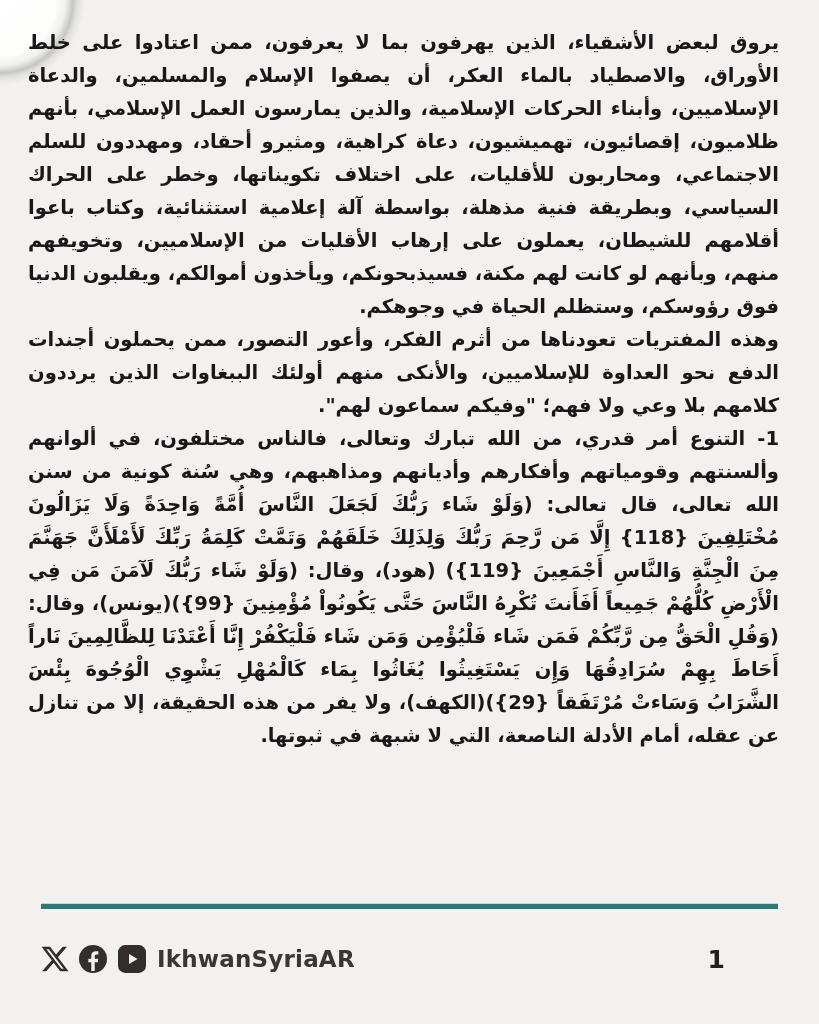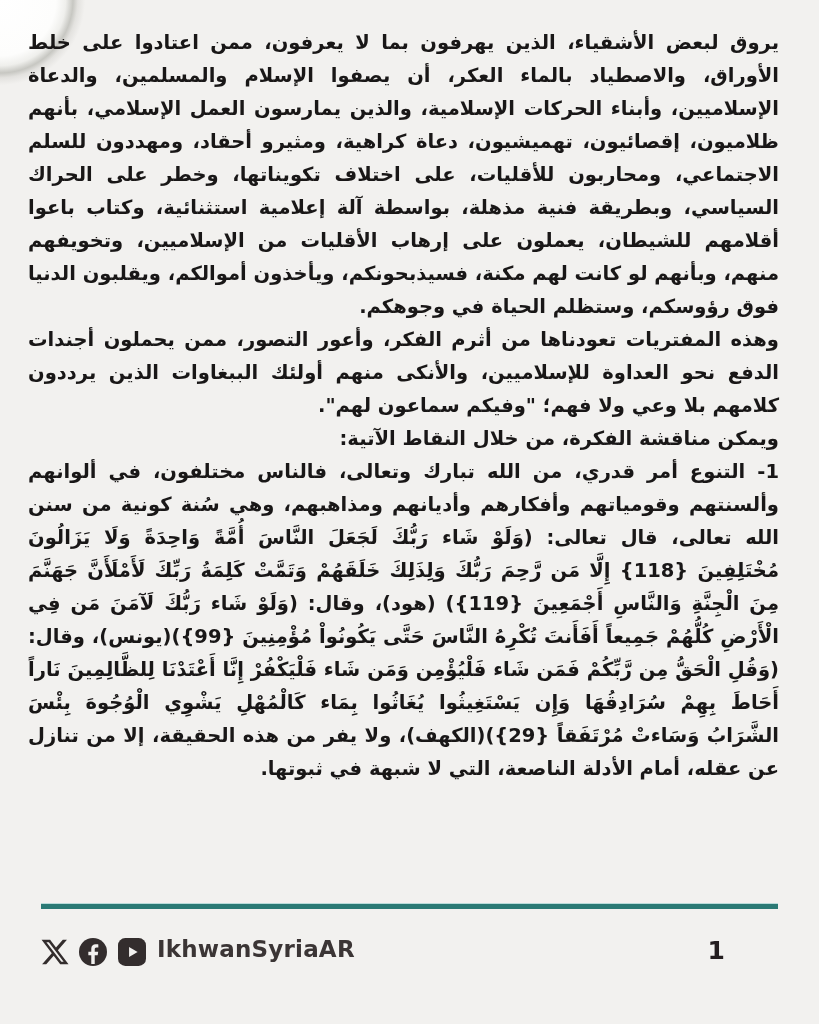--- a/index.html
+++ b/index.html
@@ -50,21 +50,21 @@
     height: 6px;
     background: linear-gradient(#b9dcda 0 1px, #2b7a75 1px);
   }
   .footer {
     position: absolute;
     top: 936px;
     right: 40px;
     left: 40px;
     height: 46px;
     display: flex;
-    align-items: flex-start;
+    align-items: center;
     direction: ltr;
   }
   .social {
     display: flex;
     align-items: center;
     gap: 7px;
   }
   .social svg { display: block; }
   .handle {
     margin-left: 9px;
@@ -84,21 +84,20 @@
 </head>
 <body>
 
 <div class="page">
 
   <div class="curl"></div>
 
   <div class="content">
     <p>يروق لبعض الأشقياء، الذين يهرفون بما لا يعرفون، ممن اعتادوا على خلط الأوراق، والاصطياد بالماء العكر، أن يصفوا الإسلام والمسلمين، والدعاة الإسلاميين، وأبناء الحركات الإسلامية، والذين يمارسون العمل الإسلامي، بأنهم ظلاميون، إقصائيون، تهميشيون، دعاة كراهية، ومثيرو أحقاد، ومهددون للسلم الاجتماعي، ومحاربون للأقليات، على اختلاف تكويناتها، وخطر على الحراك السياسي، وبطريقة فنية مذهلة، بواسطة آلة إعلامية استثنائية، وكتاب باعوا أقلامهم للشيطان، يعملون على إرهاب الأقليات من الإسلاميين، وتخويفهم منهم، وبأنهم لو كانت لهم مكنة، فسيذبحونكم، ويأخذون أموالكم، ويقلبون الدنيا فوق رؤوسكم، وستظلم الحياة في وجوهكم.</p>
     <p class="gap">وهذه المفتريات تعودناها من أثرم الفكر، وأعور التصور، ممن يحملون أجندات الدفع نحو العداوة للإسلاميين، والأنكى منهم أولئك الببغاوات الذين يرددون كلامهم بلا وعي ولا فهم؛ "وفيكم سماعون لهم".</p>
-    <p class="gap">ويمكن مناقشة الفكرة، من خلال النقاط الآتية:</p>
     <p>1- التنوع أمر قدري، من الله تبارك وتعالى، فالناس مختلفون، في ألوانهم وألسنتهم وقومياتهم وأفكارهم وأديانهم ومذاهبهم، وهي سُنة كونية من سنن الله تعالى، قال تعالى: (وَلَوْ شَاء رَبُّكَ لَجَعَلَ النَّاسَ أُمَّةً وَاحِدَةً وَلَا يَزَالُونَ مُخْتَلِفِينَ {118} إِلَّا مَن رَّحِمَ رَبُّكَ وَلِذَلِكَ خَلَقَهُمْ وَتَمَّتْ كَلِمَةُ رَبِّكَ لَأَمْلَأَنَّ جَهَنَّمَ مِنَ الْجِنَّةِ وَالنَّاسِ أَجْمَعِينَ {119}) (هود)، وقال: (وَلَوْ شَاء رَبُّكَ لَآمَنَ مَن فِي الْأَرْضِ كُلُّهُمْ جَمِيعاً أَفَأَنتَ تُكْرِهُ النَّاسَ حَتَّى يَكُونُواْ مُؤْمِنِينَ {99})(يونس)، وقال: (وَقُلِ الْحَقُّ مِن رَّبِّكُمْ فَمَن شَاء فَلْيُؤْمِن وَمَن شَاء فَلْيَكْفُرْ إِنَّا أَعْتَدْنَا لِلظَّالِمِينَ نَاراً أَحَاطَ بِهِمْ سُرَادِقُهَا وَإِن يَسْتَغِيثُوا يُغَاثُوا بِمَاء كَالْمُهْلِ يَشْوِي الْوُجُوهَ بِئْسَ الشَّرَابُ وَسَاءتْ مُرْتَفَقاً {29})(الكهف)، ولا يفر من هذه الحقيقة، إلا من تنازل عن عقله، أمام الأدلة الناصعة، التي لا شبهة في ثبوتها.</p>
   </div>
 
   <div class="divider"></div>
 
   <div class="footer">
     <div class="social">
       <span>
         <svg width="30" height="30" viewBox="0 0 24 24">
           <path fill="#332d2d" d="M18.244 2.25h3.308l-7.227 8.26 8.502 11.24H16.17l-5.214-6.817L4.99 21.75H1.68l7.73-8.835L1.254 2.25H8.08l4.713 6.231zm-1.161 17.52h1.833L7.084 4.126H5.117z"></path>

